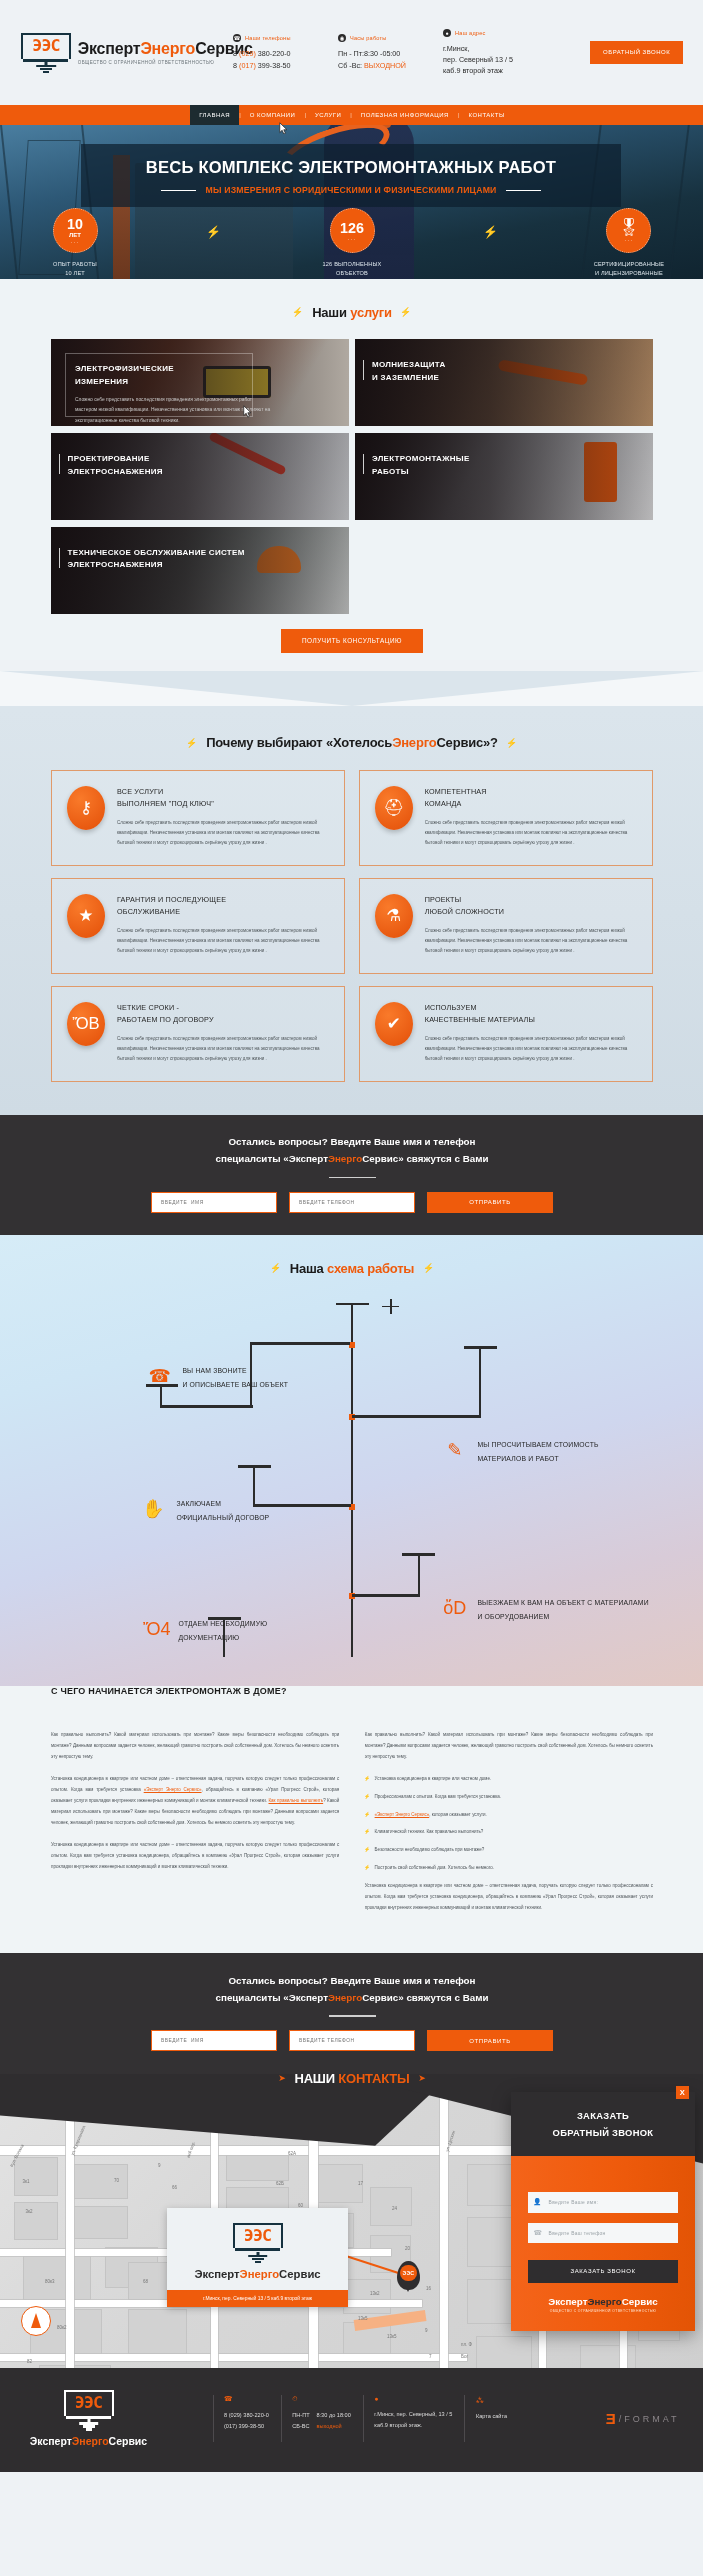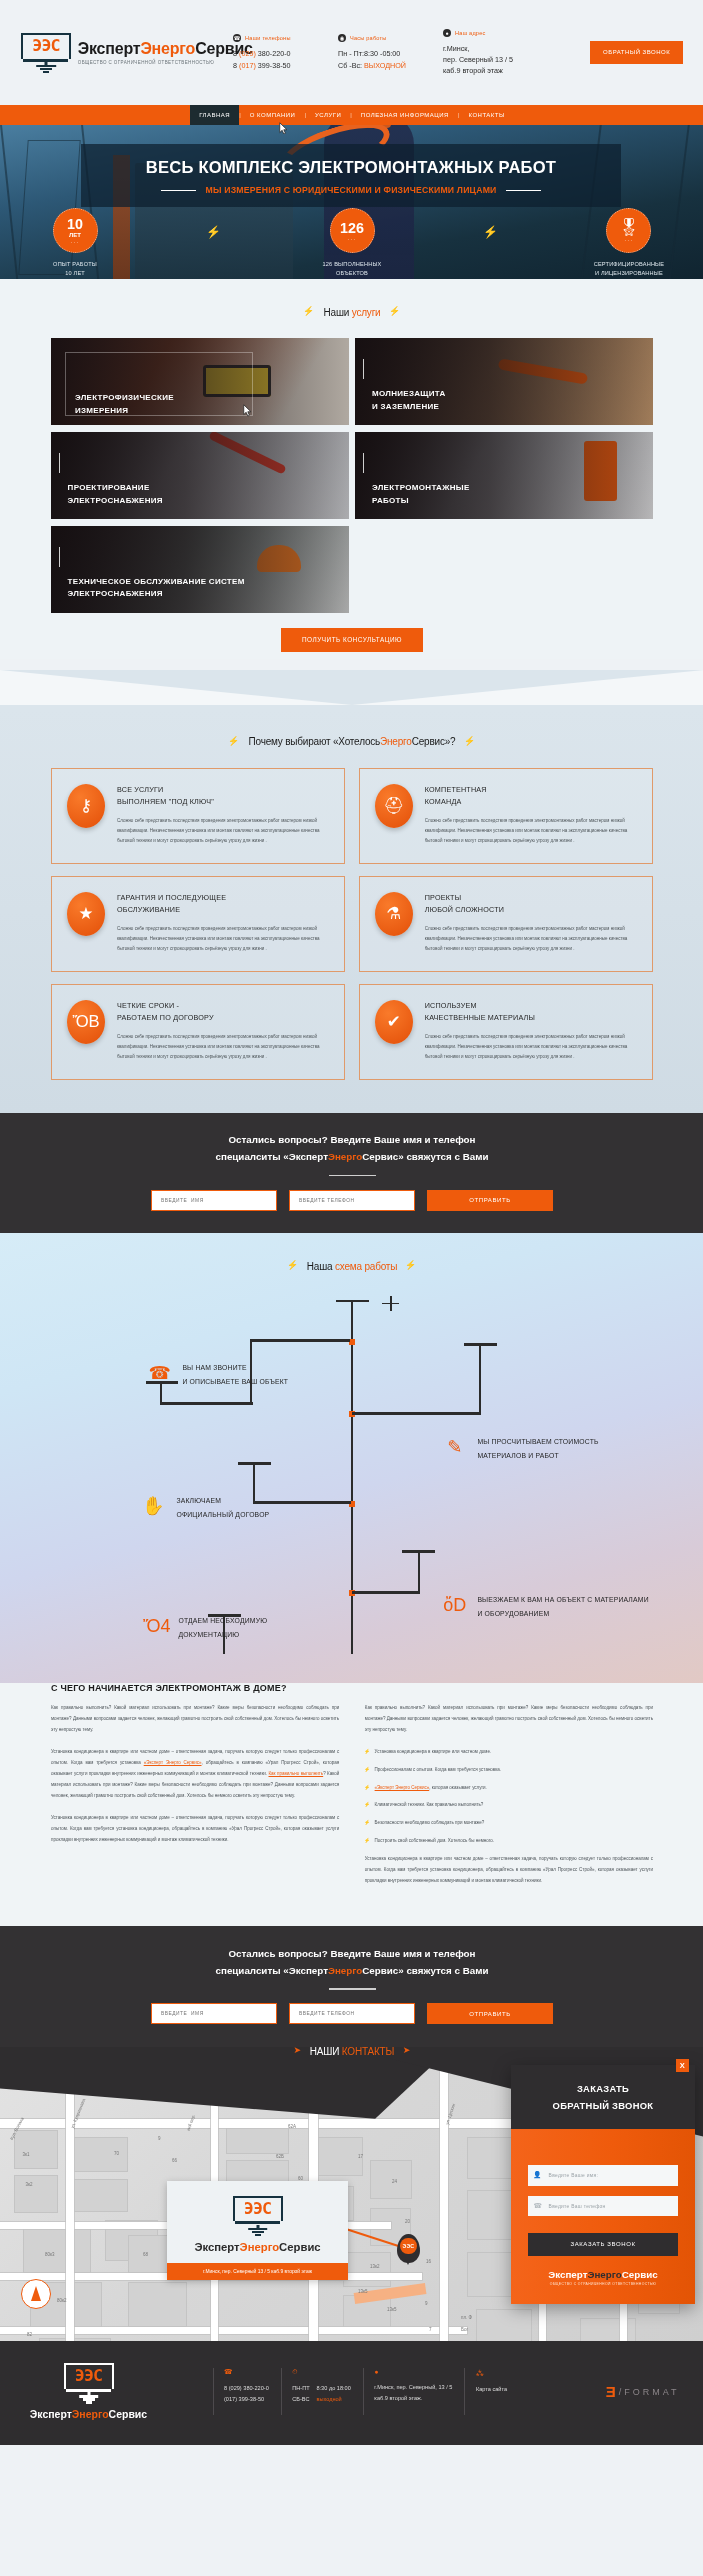--- a/index.html
+++ b/index.html
@@ -87,31 +87,31 @@
       border:1.5px dotted rgba(255,255,255,.55); position:relative; }
   .badge-c .num { color:#fff; font-size:14.3px; font-weight:700; line-height:1; }
   .badge-c .unit { color:#fff; font-size:6px; font-weight:700; margin-top:0.8px; }
   .badge-c .dots { color:#fff; font-size:5.3px; letter-spacing:1.5px; }
   .badge-c .seal { color:#fff; font-size:17.3px; line-height:1; }
   .badge-cap { color:#dfe8ee; font-size:5.6px; line-height:1.6; margin-top:6.8px; letter-spacing:0.2px; }
   .bolt-sep { color:#ef5b0c; font-size:12px; margin-top:16.6px; }
 
   
   .sec-title { text-align:center; padding:25.6px 0 19.6px; }
-  .sec-title .t { font-size:10px; font-weight:400; color:#1b1b1b; letter-spacing:-0.2px; }
+  .sec-title .t { font-size:13px; font-weight:700; color:#1b1b1b; letter-spacing:-0.2px; }
   .sec-title .t .or { color:#ef5b0c; }
   .sec-title .b { color:#ef5b0c; font-size:9px; margin:0 5.3px; vertical-align:1.5px; }
 
   
   .services { background:#eef3f6; padding-bottom:7.5px; }
   .grid2 { width:602px; margin:0 auto; display:grid; grid-template-columns:1fr 1fr; gap:6.8px; }
   .scard { position:relative; height:87px; overflow:hidden; background:#2a2327; }
   .scard .ph { position:absolute; inset:0; }
   .scard .shade { position:absolute; inset:0; background:linear-gradient(90deg,rgba(20,14,16,.93) 0%,rgba(25,18,20,.72) 45%,rgba(30,20,22,.22) 100%); }
-  .scard .body { position:absolute; left:16.6px; top:19.6px; width:196px;margin-top:30px; }
+  .scard .body { position:absolute; left:16.6px; top:19.6px; width:196px; }
   .scard.big .body { left:24px; top:24px; }
   .scard h3 { color:#fff; font-size:8px; font-weight:700; line-height:1.6; letter-spacing:0.3px; }
   .scard p { color:#c9c9c9; font-size:4.9px; line-height:2.1; margin-top:6px; }
   .scard .vb { position:absolute; left:7.5px; top:21px; width:1.5px; height:19.6px; background:#cfcfcf; }
   .scard.big .frame { position:absolute; left:13.5px; top:13.5px; right:32%; bottom:9px;
       border:0.8px solid rgba(255,255,255,.32); }
   
   .ph-meter { background:linear-gradient(120deg,#6b3b33,#a4512f 35%,#d9d3c8 80%); }
   .ph-meter:after{content:"";position:absolute;right:26%;top:30%;width:68px;height:32px;background:#e8c832;border-radius:3px;box-shadow:inset 0 0 0 3px #2b2b2b;}
   .ph-ground { background:linear-gradient(120deg,#3a2b28,#8a6a4e 45%,#c59a6d 100%); }
@@ -162,21 +162,21 @@
   .sline { position:absolute; background:#2b2b2b; }
   .snode { position:absolute; width:6px; height:6px; background:#ef5b0c; }
   .sitem { position:absolute; display:flex; align-items:flex-start; gap:9.8px; }
   .sitem .ico { width:25.6px; height:25.6px; color:#ef5b0c; font-size:18px; line-height:25.6px;
       text-align:center; flex:none; }
   .sitem .tx { font-size:6.8px; color:#232323; line-height:1.95; letter-spacing:0.2px; white-space:nowrap; }
 
   
   .article { background:#f0f4f6; padding-bottom:30px; }
   .art-wrap { width:602px; margin:0 auto; }
-  .art-h { font-size:9px; font-weight:700; color:#1b1b1b; letter-spacing:0.2px; margin-bottom:9px; }
+  .art-h { font-size:9px; font-weight:700; color:#1b1b1b; letter-spacing:0.2px; margin-bottom:33px; }
   .art-cols { display:grid; grid-template-columns:1fr 1fr; gap:25.6px; }
   .art-cols p { font-size:4.5px; color:#4b5257; line-height:2.45; margin-bottom:10.5px; text-align:justify; }
   .art-cols a { color:#ef5b0c; text-decoration:underline; }
   .art-list { list-style:none; }
   .art-list li { font-size:4.5px; color:#4b5257; line-height:2.45; margin-bottom:6.8px;
       padding-left:9.8px; position:relative; }
   .art-list li:before { content:"\26A1"; position:absolute; left:0; top:0; color:#ef5b0c; font-size:4.9px; }
 
   
   .contacts { position:relative; background:#2f2d2f; }

